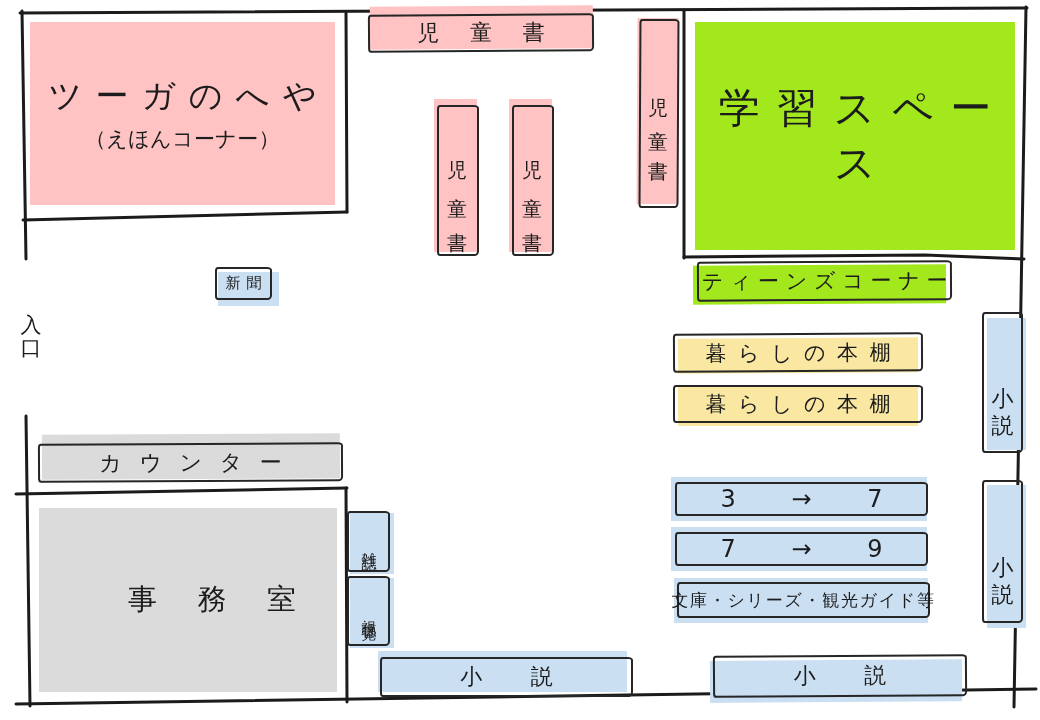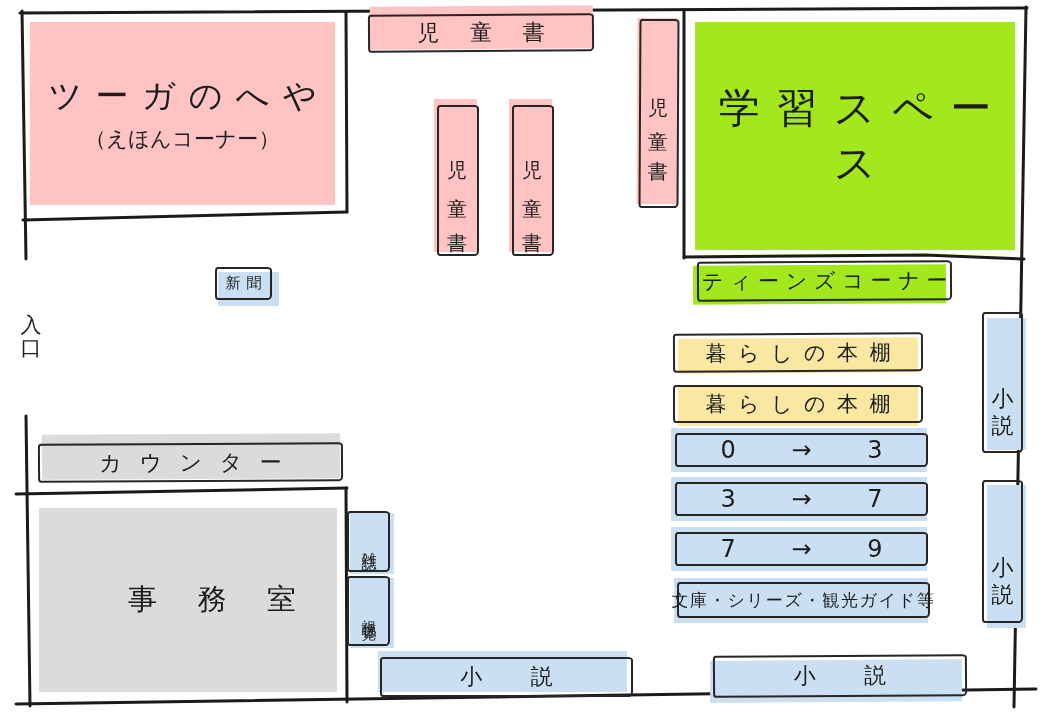--- a/index.html
+++ b/index.html
@@ -113,23 +113,20 @@
   </div>
 
   <div class="shelf s-yellow" style="left:673px; top:333px; width:250px; height:39px; --fi:5px 5px -1px 5px; transform:rotate(-0.3deg);">
     <span class="t-living">暮らしの本棚</span>
   </div>
 
   <div class="shelf s-yellow" style="left:673px; top:385px; width:250px; height:38px; --fi:2px 5px -3px 5px;">
     <span class="t-living">暮らしの本棚</span>
   </div>
 
-  <div class="shelf s-blue" style="left:675px; top:433px; width:253px; height:34px; --fi:-5px 1px -5px -4px;">
-    <span class="t-age">0 → 3</span>
-  </div>
 
   <div class="shelf s-blue" style="left:675px; top:482px; width:253px; height:34px; --fi:-5px 1px -5px -4px;">
     <span class="t-age">3 → 7</span>
   </div>
 
   <div class="shelf s-blue" style="left:675px; top:532px; width:253px; height:34px; --fi:-5px 1px -5px -4px;">
     <span class="t-age">7 → 9</span>
   </div>
 
   <div class="shelf s-blue" style="left:677px; top:582px; width:253px; height:36px;align-items:center; --fi:-4px 2px -5px -3px;">

